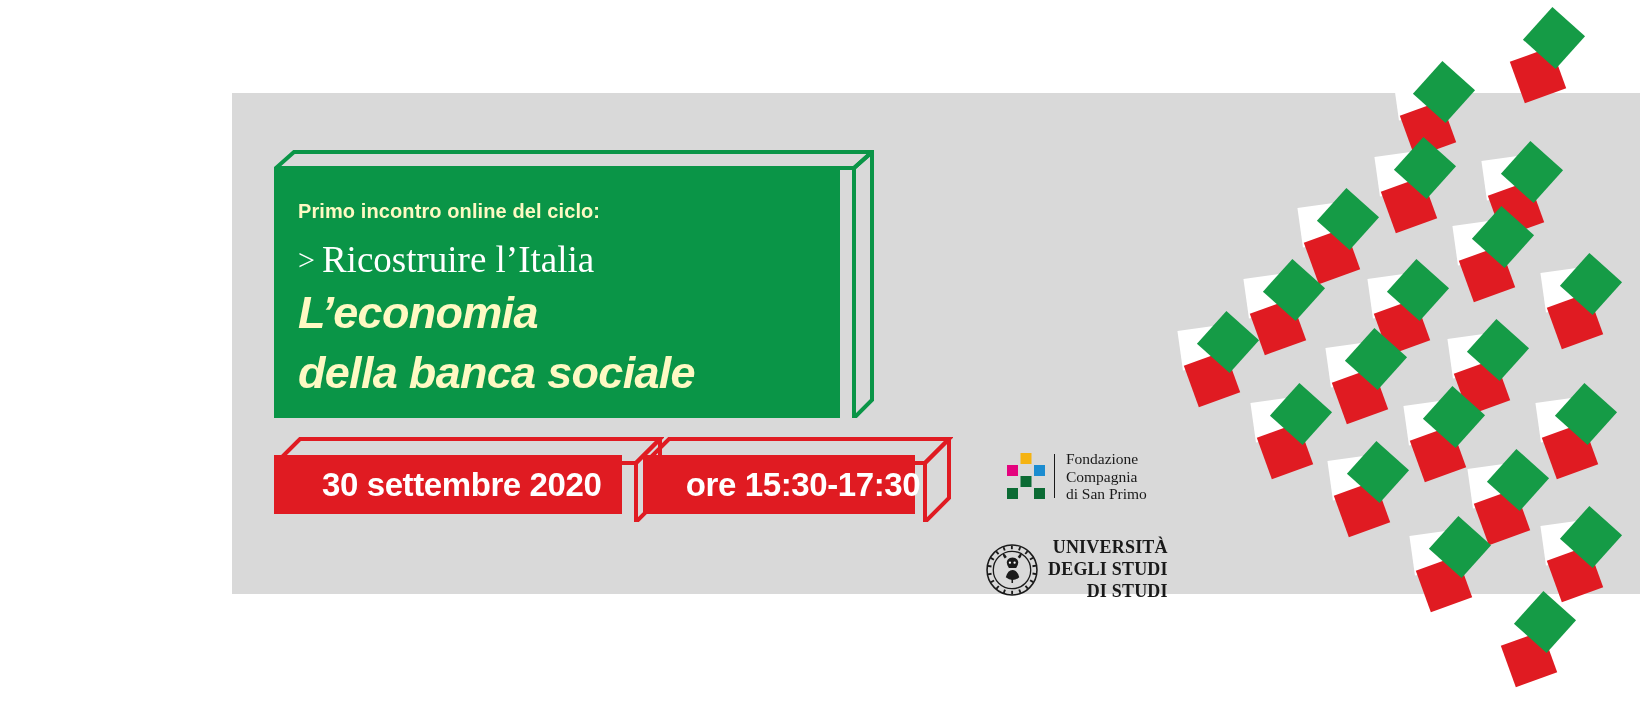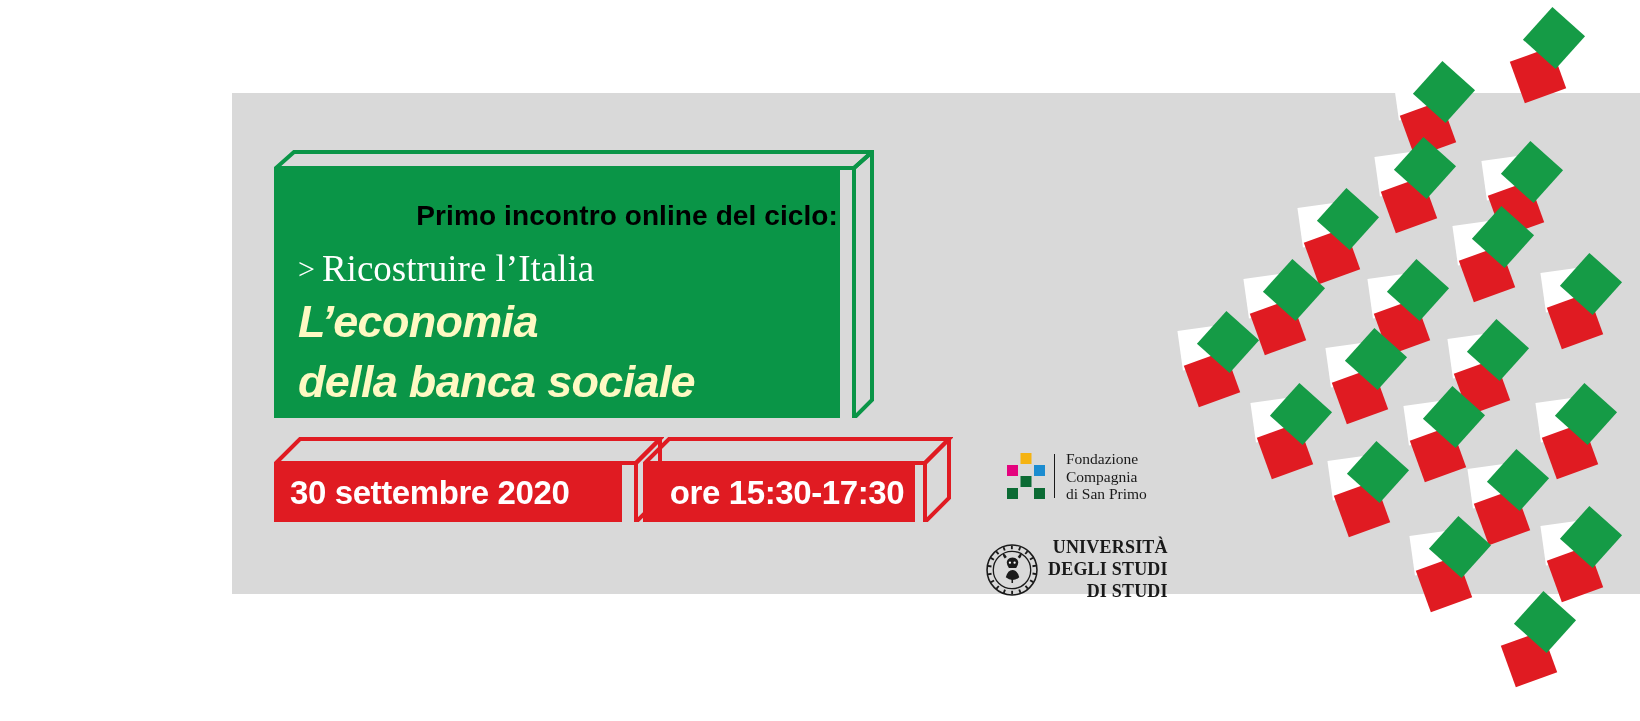--- a/index.html
+++ b/index.html
@@ -59,26 +59,25 @@
   }
   #green-text {
     position: absolute;
     left: 24px;
     top: 32px;
     width: 540px;
   }
   .kicker {
     font-family: "Liberation Sans", sans-serif;
     font-weight: bold;
-    font-size: 28px;
+    font-size: 20px;
     letter-spacing: 0.1px;
-    color: #000000;
+    color: #fef9c3;
     margin: 0 0 6px 0;
     white-space: nowrap;
-    text-align: right;
   }
   .serif-line {
     font-family: "Liberation Serif", serif;
     font-size: 37px;
     color: #ffffff;
     margin: 16px 0 6px 0;
     white-space: nowrap;
     line-height: 1.12;
   }
   .serif-line .chev {
@@ -116,26 +115,27 @@
   }
   .redbox-3d {
     position: absolute;
     left: 0; top: 0;
     width: 100%;
     height: 100%;
   }
   .redbox-face {
     position: absolute;
     left: 0;
-    top: 26px;
+    top: 18px;
     height: 59px;
     background: #e01b22;
     display: flex;
     align-items: center;
     box-sizing: border-box;
+    padding-left: 32px;
   }
   #date-box-face { width: 348px; }
   #time-box-face { width: 272px; justify-content: center; }
   .redbox-label {
     font-family: "Liberation Sans", sans-serif;
     font-weight: bold;
     font-size: 33px;
     letter-spacing: -0.4px;
     color: #ffffff;
     padding-left: 16px;

